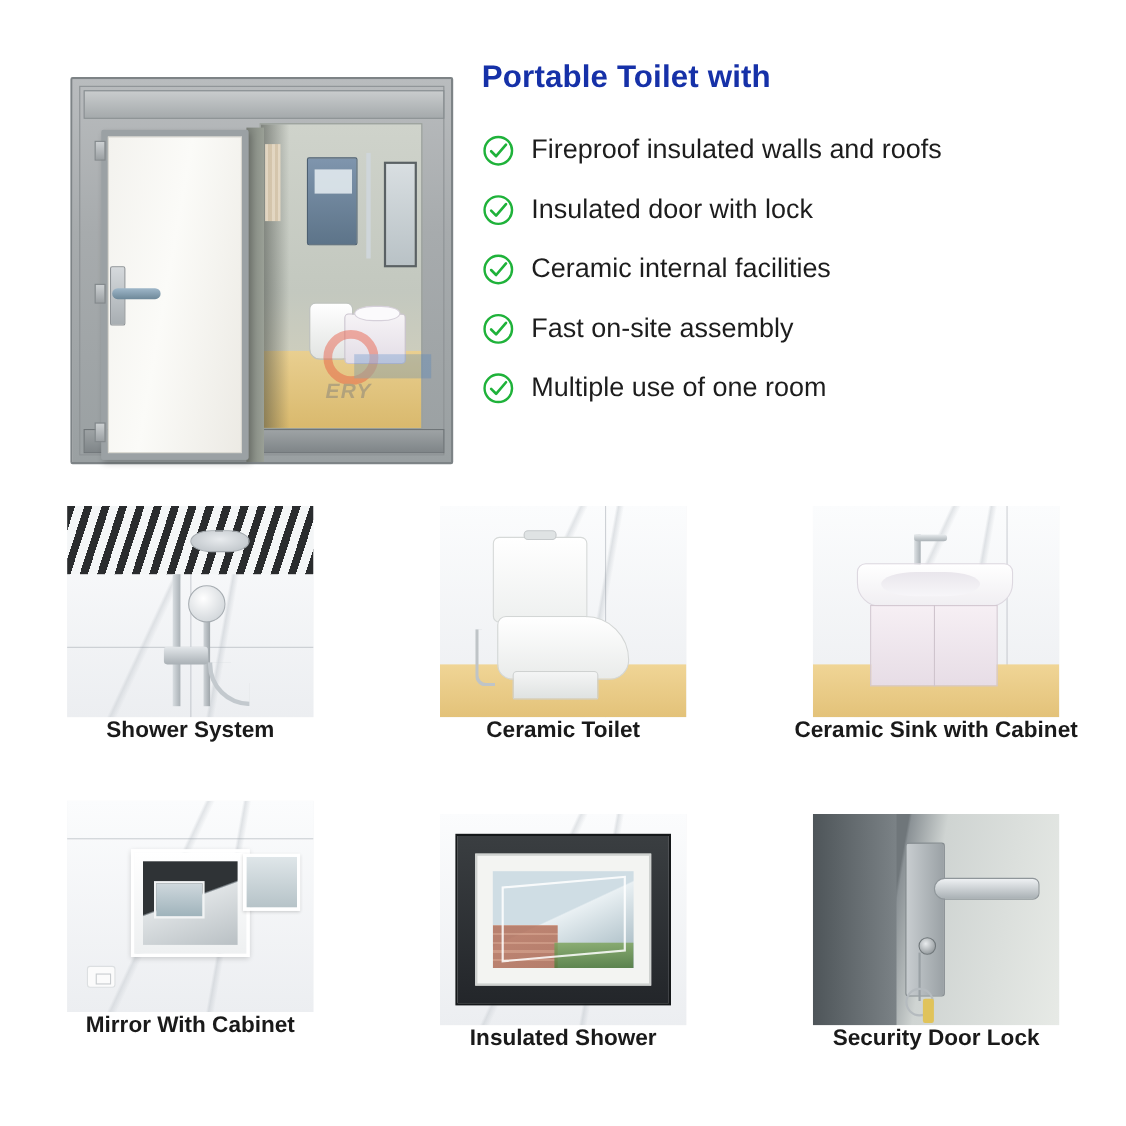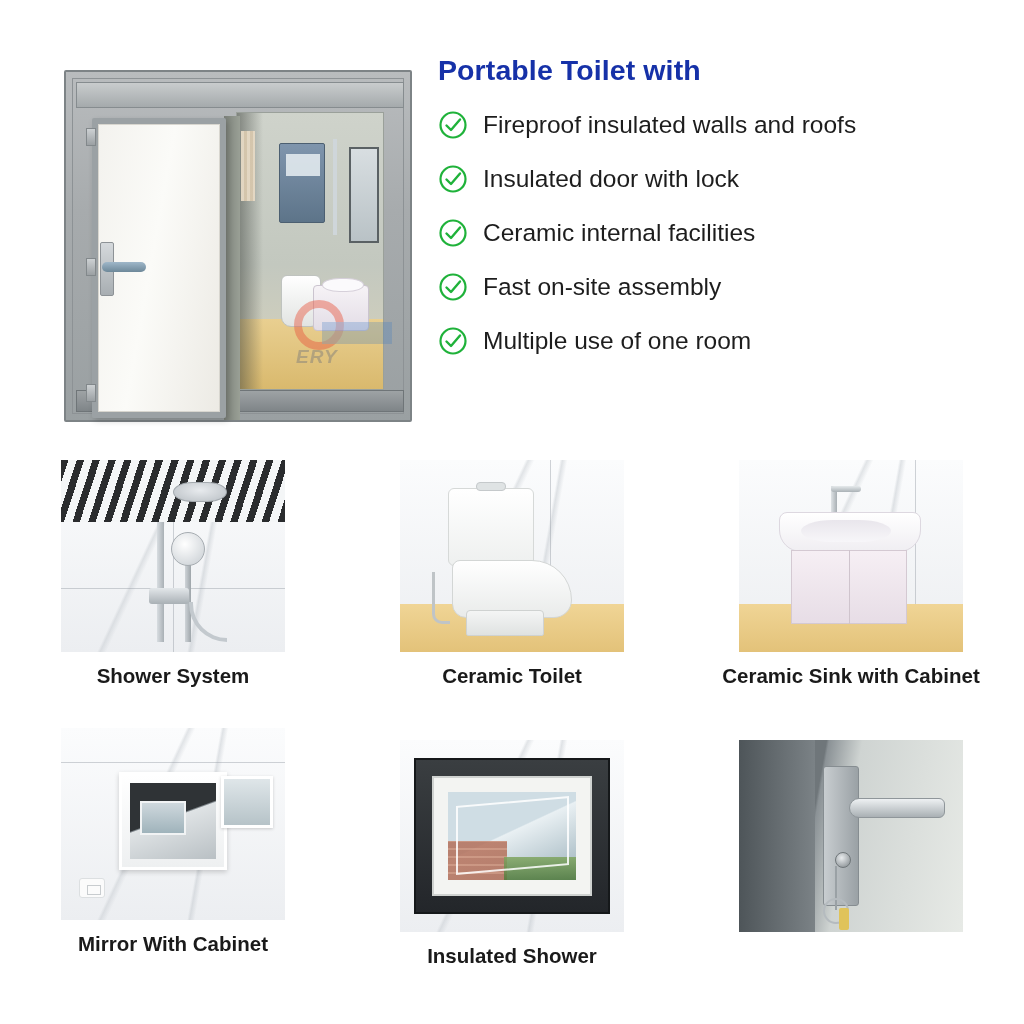--- a/index.html
+++ b/index.html
@@ -178,21 +178,21 @@
     font-weight: 700;
     line-height: 1.27;
     letter-spacing: .1px;
   }
   .bullets {
     margin-top: 22px;
     list-style: none;
   }
   .bullet {
     display: flex;
-    align-items: flex-start;
+    align-items: center;
     min-height: 54px;
   }
   .check {
     flex: 0 0 auto;
     width: 30px; height: 30px;
     margin-right: 15px;
     position: relative;
   }
   .check svg { display: block; }
   .bullet-txt {
@@ -214,21 +214,21 @@
   }
   .cell .thumb {
     width: 224px;
     height: 192px;
     margin: 0 auto;
     position: relative;
     overflow: hidden;
     background: #f2f3f5;
   }
   .cell .cap {
-    margin-top: 12px;
+    margin-top: 0;
     text-align: center;
     font-size: 20.5px;
     font-weight: 700;
     color: #1a1a1a;
     white-space: nowrap;
   }
   
   .c1 { left: 28px;  top: 8px; }
   .c2 { left: 367px; top: 8px; }
   .c3 { left: 706px; top: 8px; }
@@ -622,16 +622,17 @@
       <div class="thumb">
         <div class="door-grey"></div>
         <div class="door-edge-dark"></div>
         <div class="lock-plate"></div>
         <div class="lever"></div>
         <div class="keyhole"></div>
         <div class="keys"></div>
         <div class="keyring"></div>
         <div class="keyfob"></div>
       </div>
+      <div class="cap">Security Door Lock</div>
     </div>
 
   </div>
 </div>
 
 </body></html>

